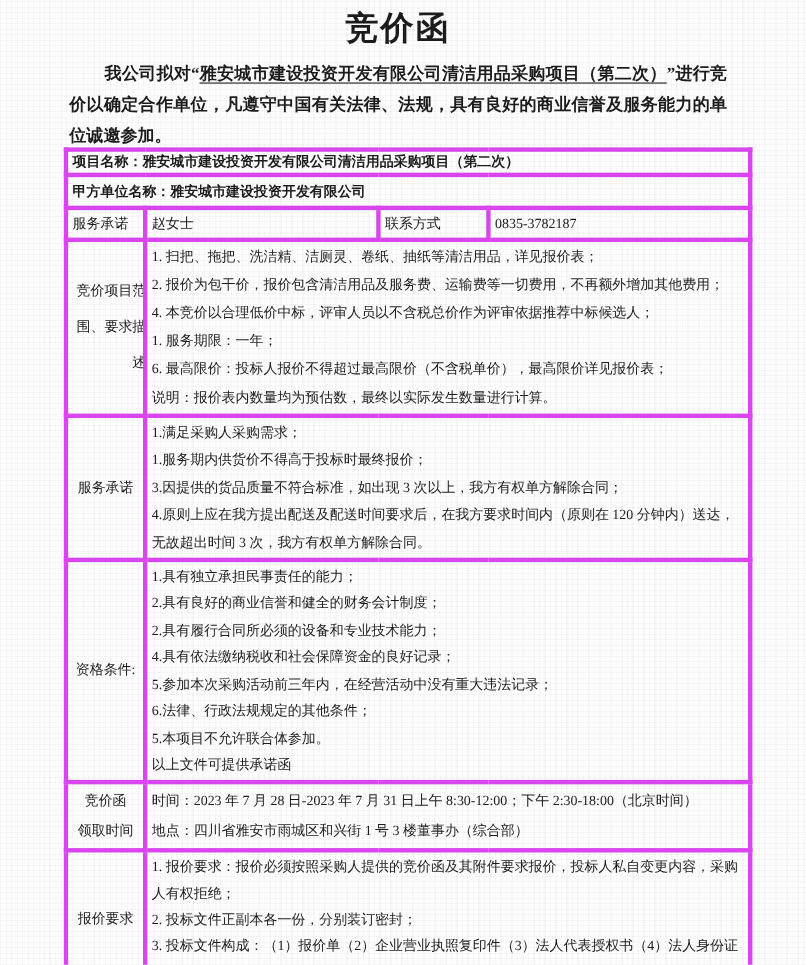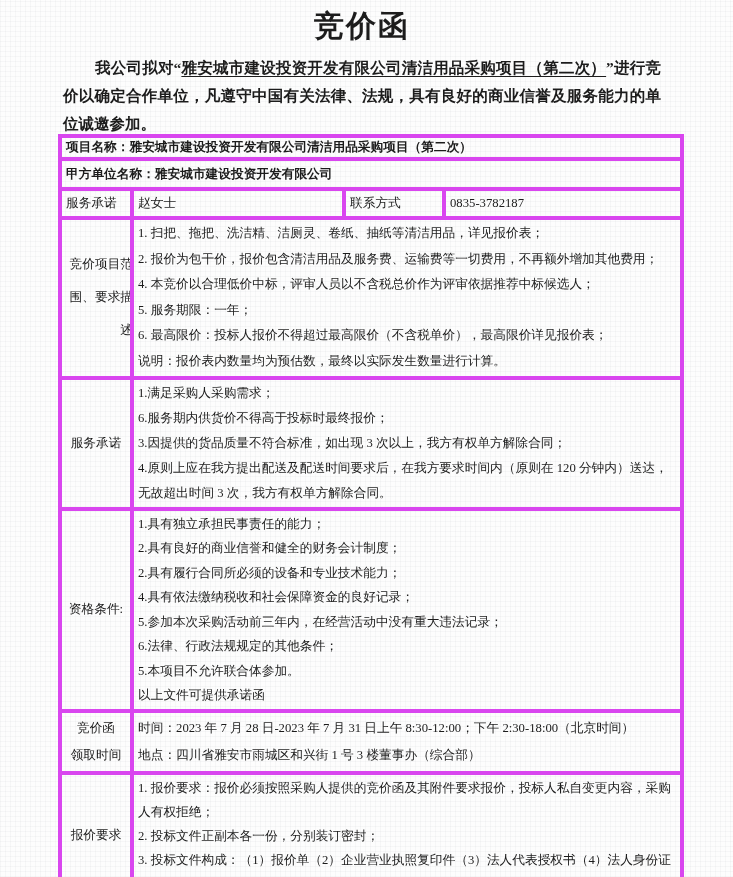--- a/index.html
+++ b/index.html
@@ -89,31 +89,31 @@
     </tr>
 
     <tr style="height:154px">
       <td class="label-cell">
         <div class="scope-label">竞价项目范围、要求描述</div>
       </td>
       <td colspan="3" class="content-cell scope-cell">
             <div class="li-line">1. 扫把、拖把、洗洁精、洁厕灵、卷纸、抽纸等清洁用品，详见报价表；</div>
             <div class="li-line">2. 报价为包干价，报价包含清洁用品及服务费、运输费等一切费用，不再额外增加其他费用；</div>
             <div class="li-line">4. 本竞价以合理低价中标，评审人员以不含税总价作为评审依据推荐中标候选人；</div>
-            <div class="li-line">5. 服务期限：一年；</div>
+            <div class="li-line">1. 服务期限：一年；</div>
             <div class="li-line">6. 最高限价：投标人报价不得超过最高限价（不含税单价），最高限价详见报价表；</div>
             <div class="li-line">说明：报价表内数量均为预估数，最终以实际发生数量进行计算。</div>
           </td>
     </tr>
 
     <tr style="height:127px">
       <td class="label-cell">服务承诺</td>
       <td colspan="3" class="content-cell promise-cell">
             <div class="li-line">1.满足采购人采购需求；</div>
-            <div class="li-line">6.服务期内供货价不得高于投标时最终报价；</div>
+            <div class="li-line">1.服务期内供货价不得高于投标时最终报价；</div>
             <div class="li-line">3.因提供的货品质量不符合标准，如出现 3 次以上，我方有权单方解除合同；</div>
             <div class="li-line">4.原则上应在我方提出配送及配送时间要求后，在我方要求时间内（原则在 120 分钟内）送达，无故超出时间 3 次，我方有权单方解除合同。</div>
           </td>
     </tr>
 
     <tr style="height:196px">
       <td class="label-cell">资格条件:</td>
       <td colspan="3" class="content-cell qual-cell">
             <div class="li-line">1.具有独立承担民事责任的能力；</div>
             <div class="li-line">2.具有良好的商业信誉和健全的财务会计制度；</div>

